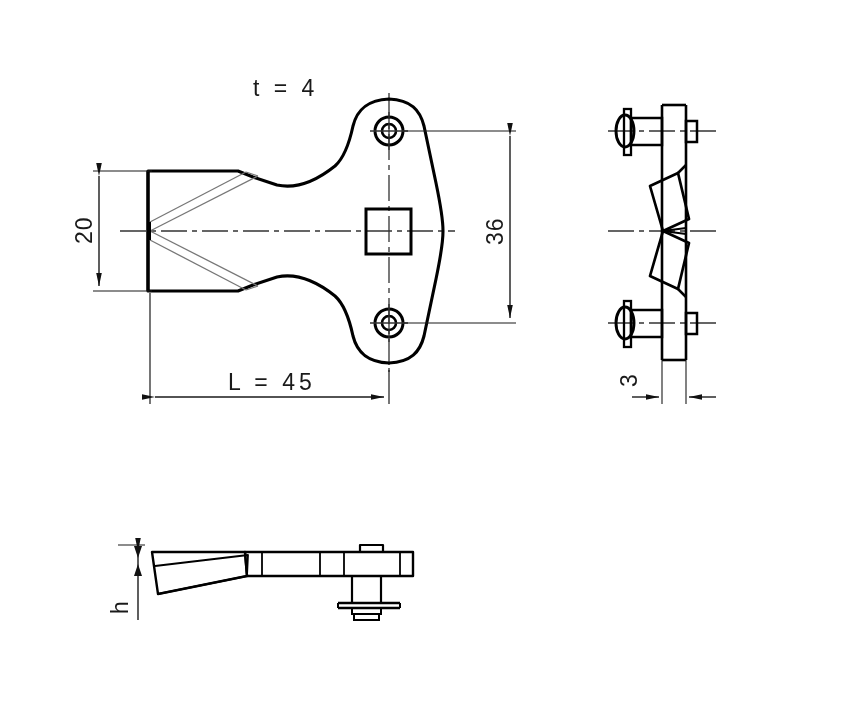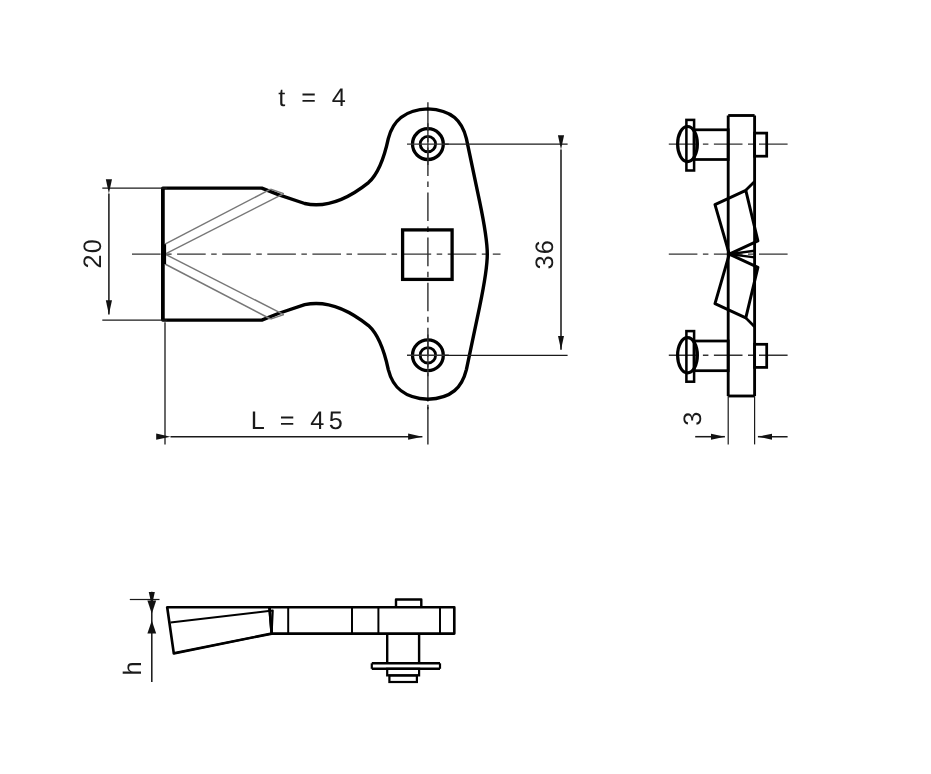--- a/index.html
+++ b/index.html
@@ -10,20 +10,21 @@
   }
   body {
     font-family: "Liberation Sans", sans-serif;
   }
   #drawing-sheet {
     position: relative;
     width: 846px;
     height: 704px;
     background: #ffffff;
     overflow: hidden;
+    border-radius: 12px;
   }
   #drawing-sheet svg {
     display: block;
   }
   .dim-text {
     font-family: "Liberation Sans", sans-serif;
     font-size: 23px;
     fill: #1a1a1a;
     letter-spacing: 1px;
   }

